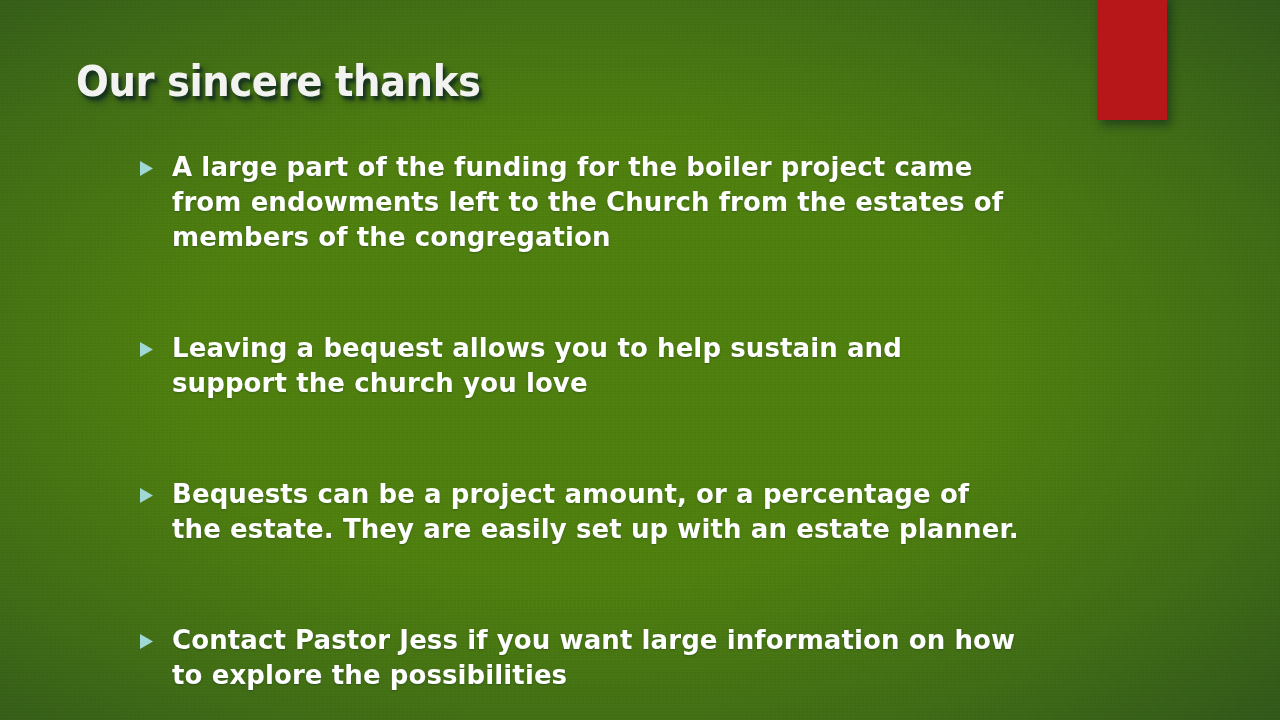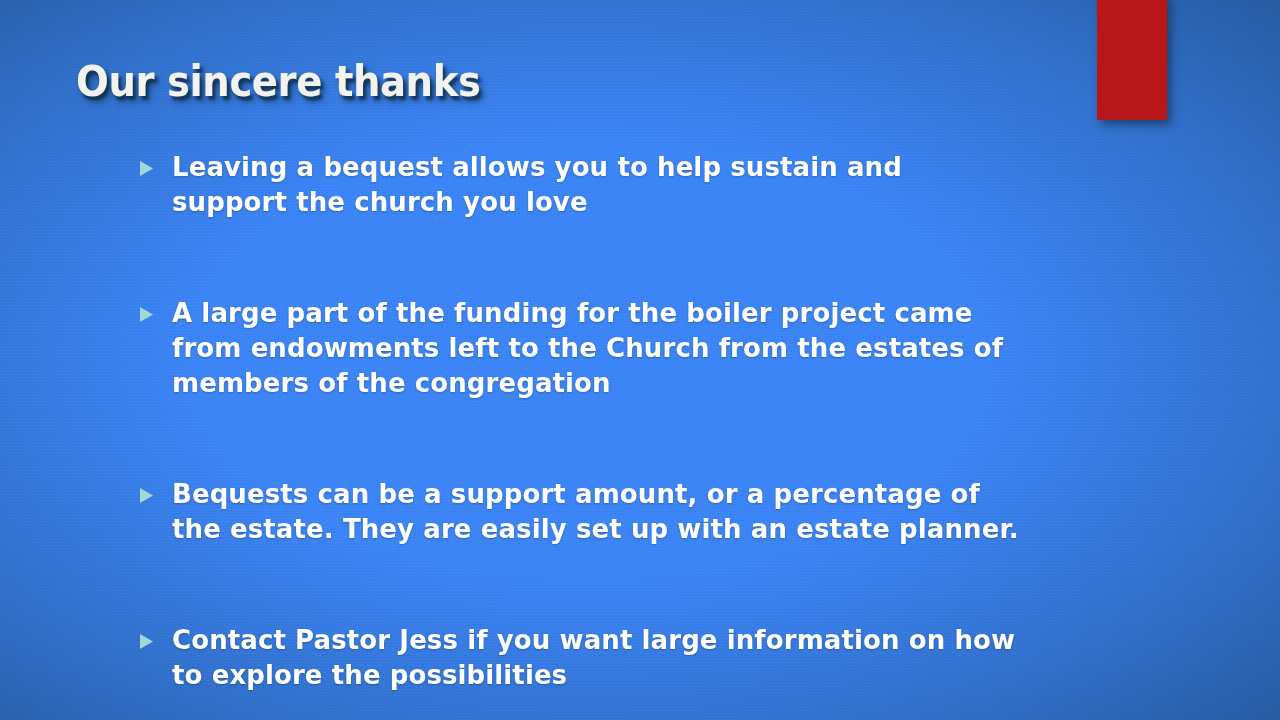--- a/index.html
+++ b/index.html
@@ -10,21 +10,21 @@
   }
   body {
     font-family: "Liberation Sans", sans-serif;
   }
 
   .slide {
     position: relative;
     width: 1280px;
     height: 720px;
     overflow: hidden;
-    background-color: #3b82f6;
+    background-color: #4d7c0f;
     background-image:
       radial-gradient(ellipse 62% 58% at 44% 52%,
         rgba(86, 160, 146, 0.95) 0%,
         rgba(70, 142, 132, 0.80) 28%,
         rgba(48, 110, 112, 0.45) 55%,
         rgba(29, 76, 89, 0.10) 78%,
         rgba(29, 76, 89, 0) 100%),
       linear-gradient(160deg, #1b4a58 0%, #2358634 35%, #1d4f5e 70%, #17414f 100%);
   }
 
@@ -132,39 +132,39 @@
   <h1 class="slide-title">Our sincere thanks</h1>
 
   <div class="body-area">
 
     <div class="bullet-row">
       <span class="bullet-marker">
         <svg width="19" height="19" viewBox="0 0 19 19" aria-hidden="true">
           <polygon points="3,2 16,9.5 3,17" fill="#9fd8d4"></polygon>
         </svg>
       </span>
+      <p class="bullet-text">A large part of the funding for the boiler project came from endowments left to the Church from the estates of members of the congregation</p>
+    </div>
+
+    <div class="bullet-row">
+      <span class="bullet-marker">
+        <svg width="19" height="19" viewBox="0 0 19 19" aria-hidden="true">
+          <polygon points="3,2 16,9.5 3,17" fill="#9fd8d4"></polygon>
+        </svg>
+      </span>
       <p class="bullet-text">Leaving a bequest allows you to help sustain and support the church you love</p>
     </div>
 
     <div class="bullet-row">
       <span class="bullet-marker">
         <svg width="19" height="19" viewBox="0 0 19 19" aria-hidden="true">
           <polygon points="3,2 16,9.5 3,17" fill="#9fd8d4"></polygon>
         </svg>
       </span>
-      <p class="bullet-text">A large part of the funding for the boiler project came from endowments left to the Church from the estates of members of the congregation</p>
-    </div>
-
-    <div class="bullet-row">
-      <span class="bullet-marker">
-        <svg width="19" height="19" viewBox="0 0 19 19" aria-hidden="true">
-          <polygon points="3,2 16,9.5 3,17" fill="#9fd8d4"></polygon>
-        </svg>
-      </span>
-      <p class="bullet-text">Bequests can be a support amount, or a percentage of the estate. They are easily set up with an estate planner.</p>
+      <p class="bullet-text">Bequests can be a project amount, or a percentage of the estate. They are easily set up with an estate planner.</p>
     </div>
 
     <div class="bullet-row">
       <span class="bullet-marker">
         <svg width="19" height="19" viewBox="0 0 19 19" aria-hidden="true">
           <polygon points="3,2 16,9.5 3,17" fill="#9fd8d4"></polygon>
         </svg>
       </span>
       <p class="bullet-text">Contact Pastor Jess if you want large information on how to explore the possibilities</p>
     </div>

